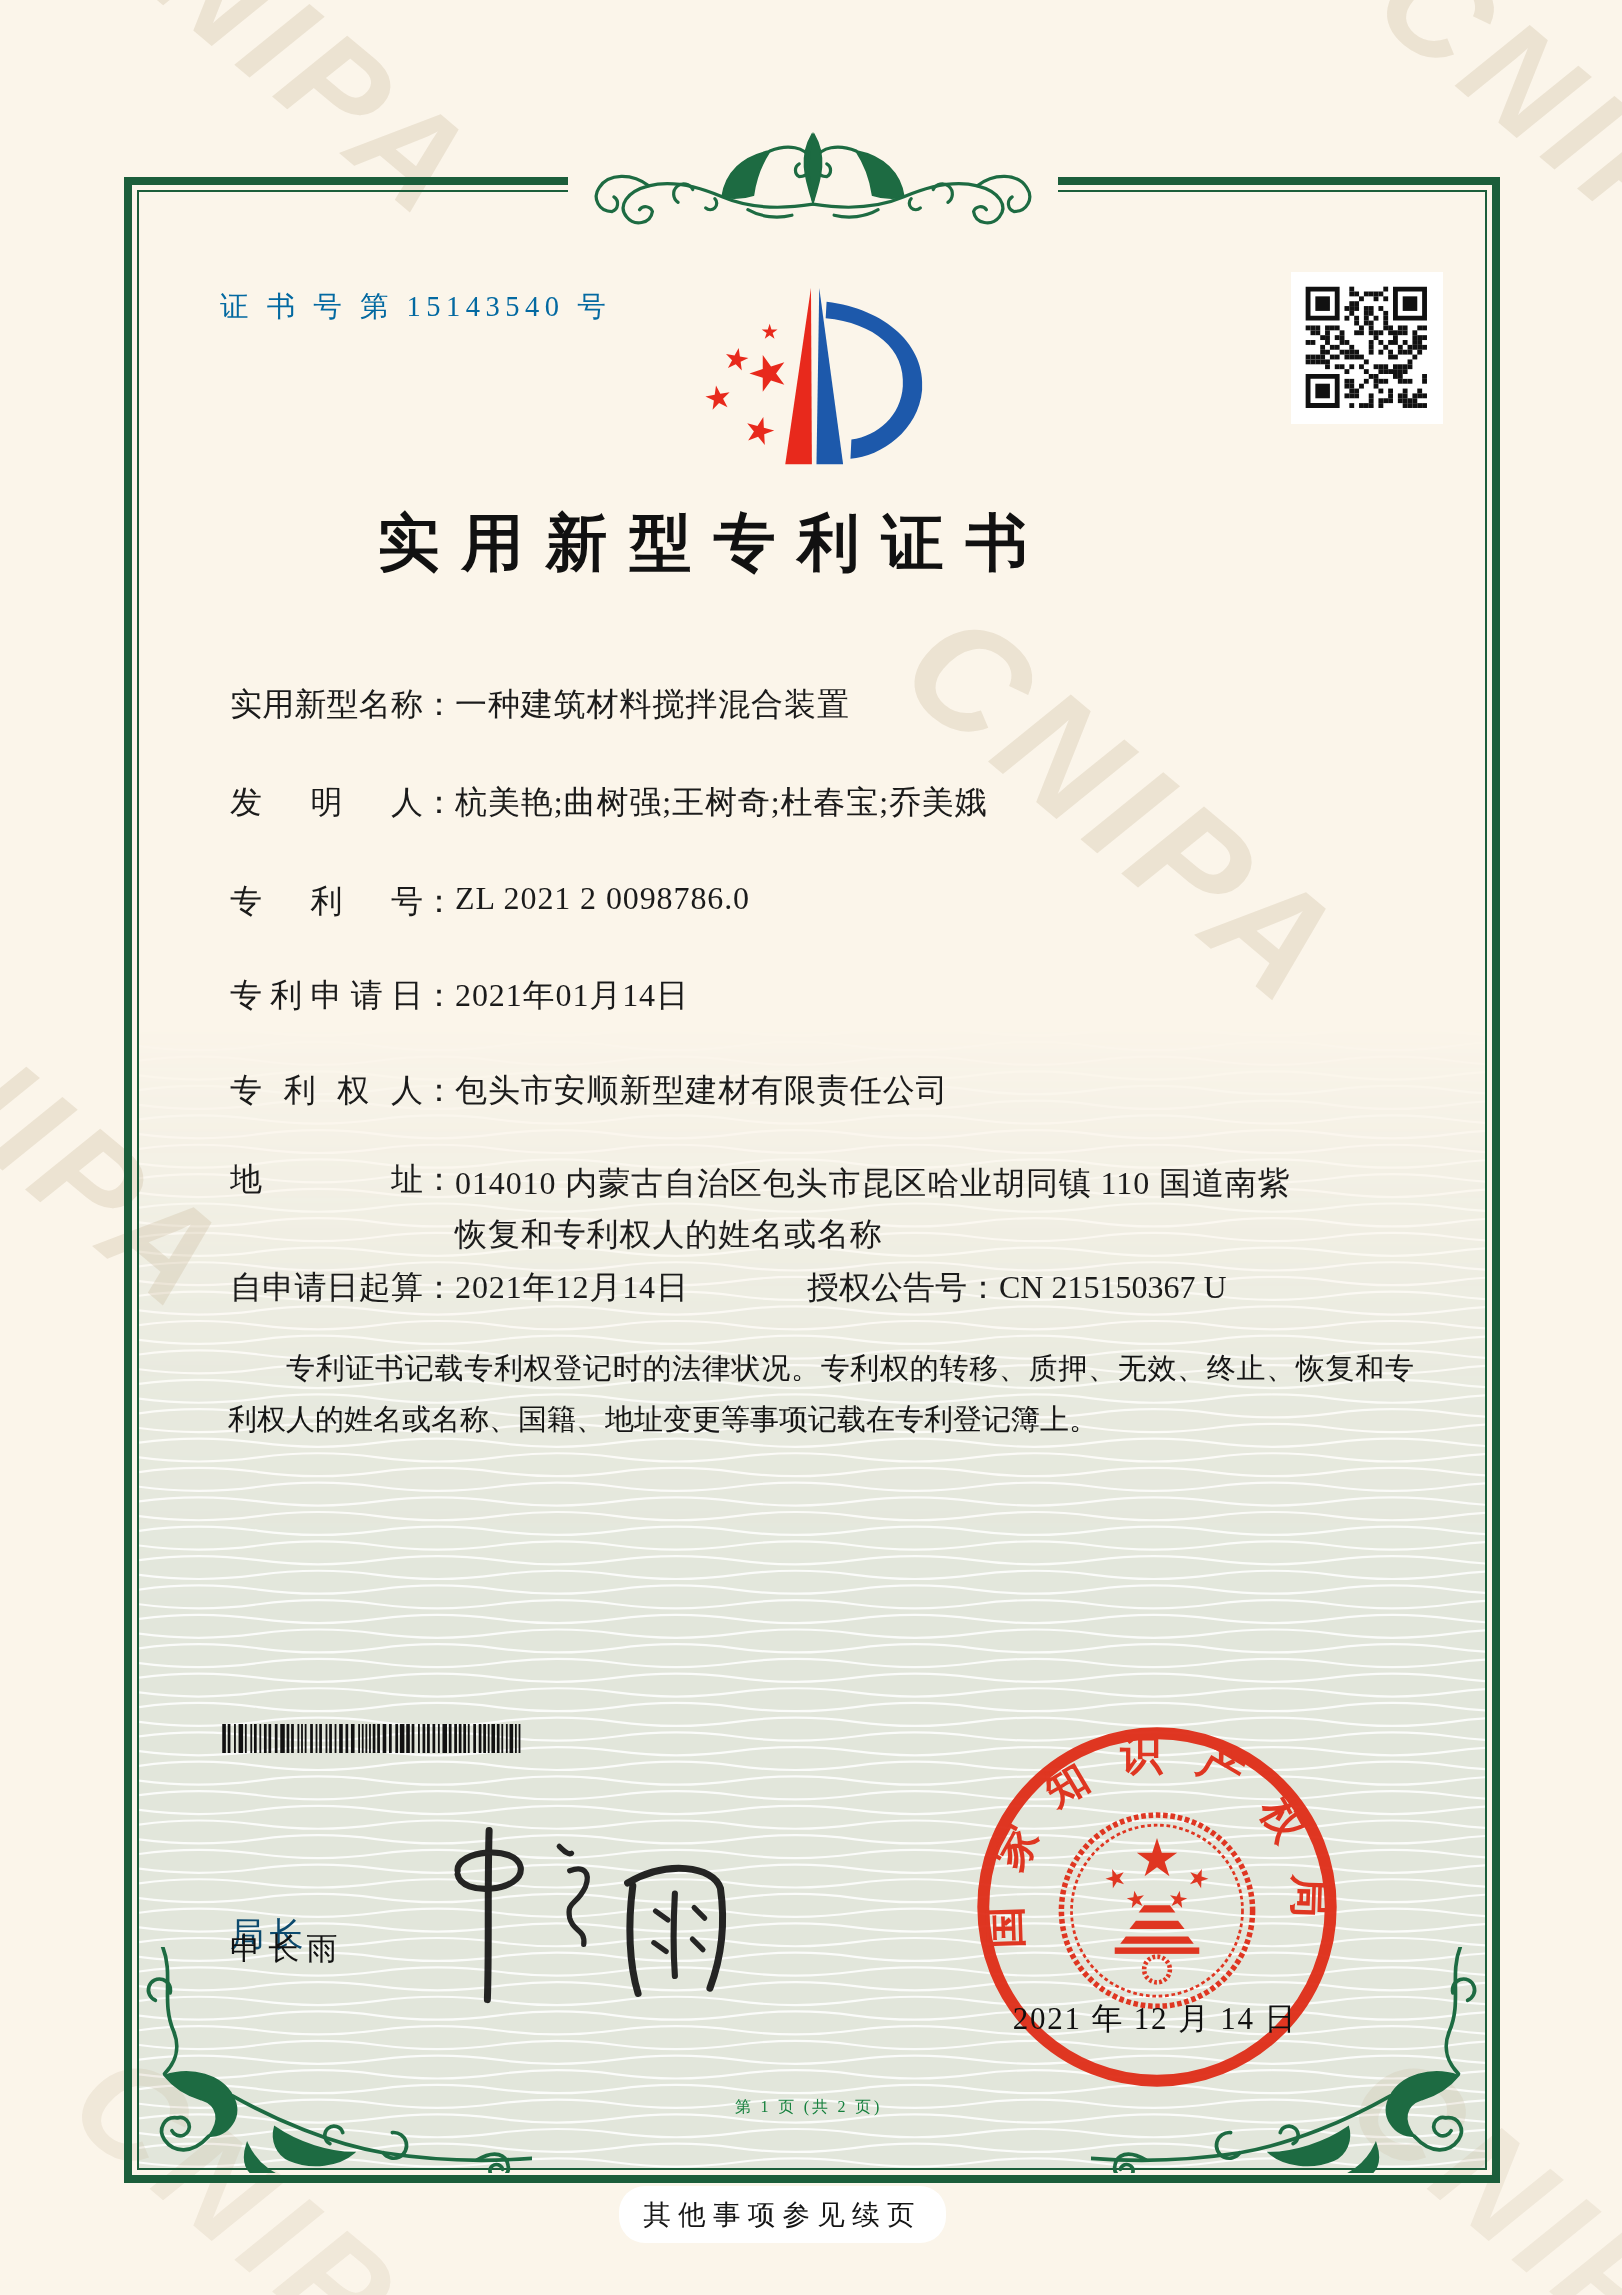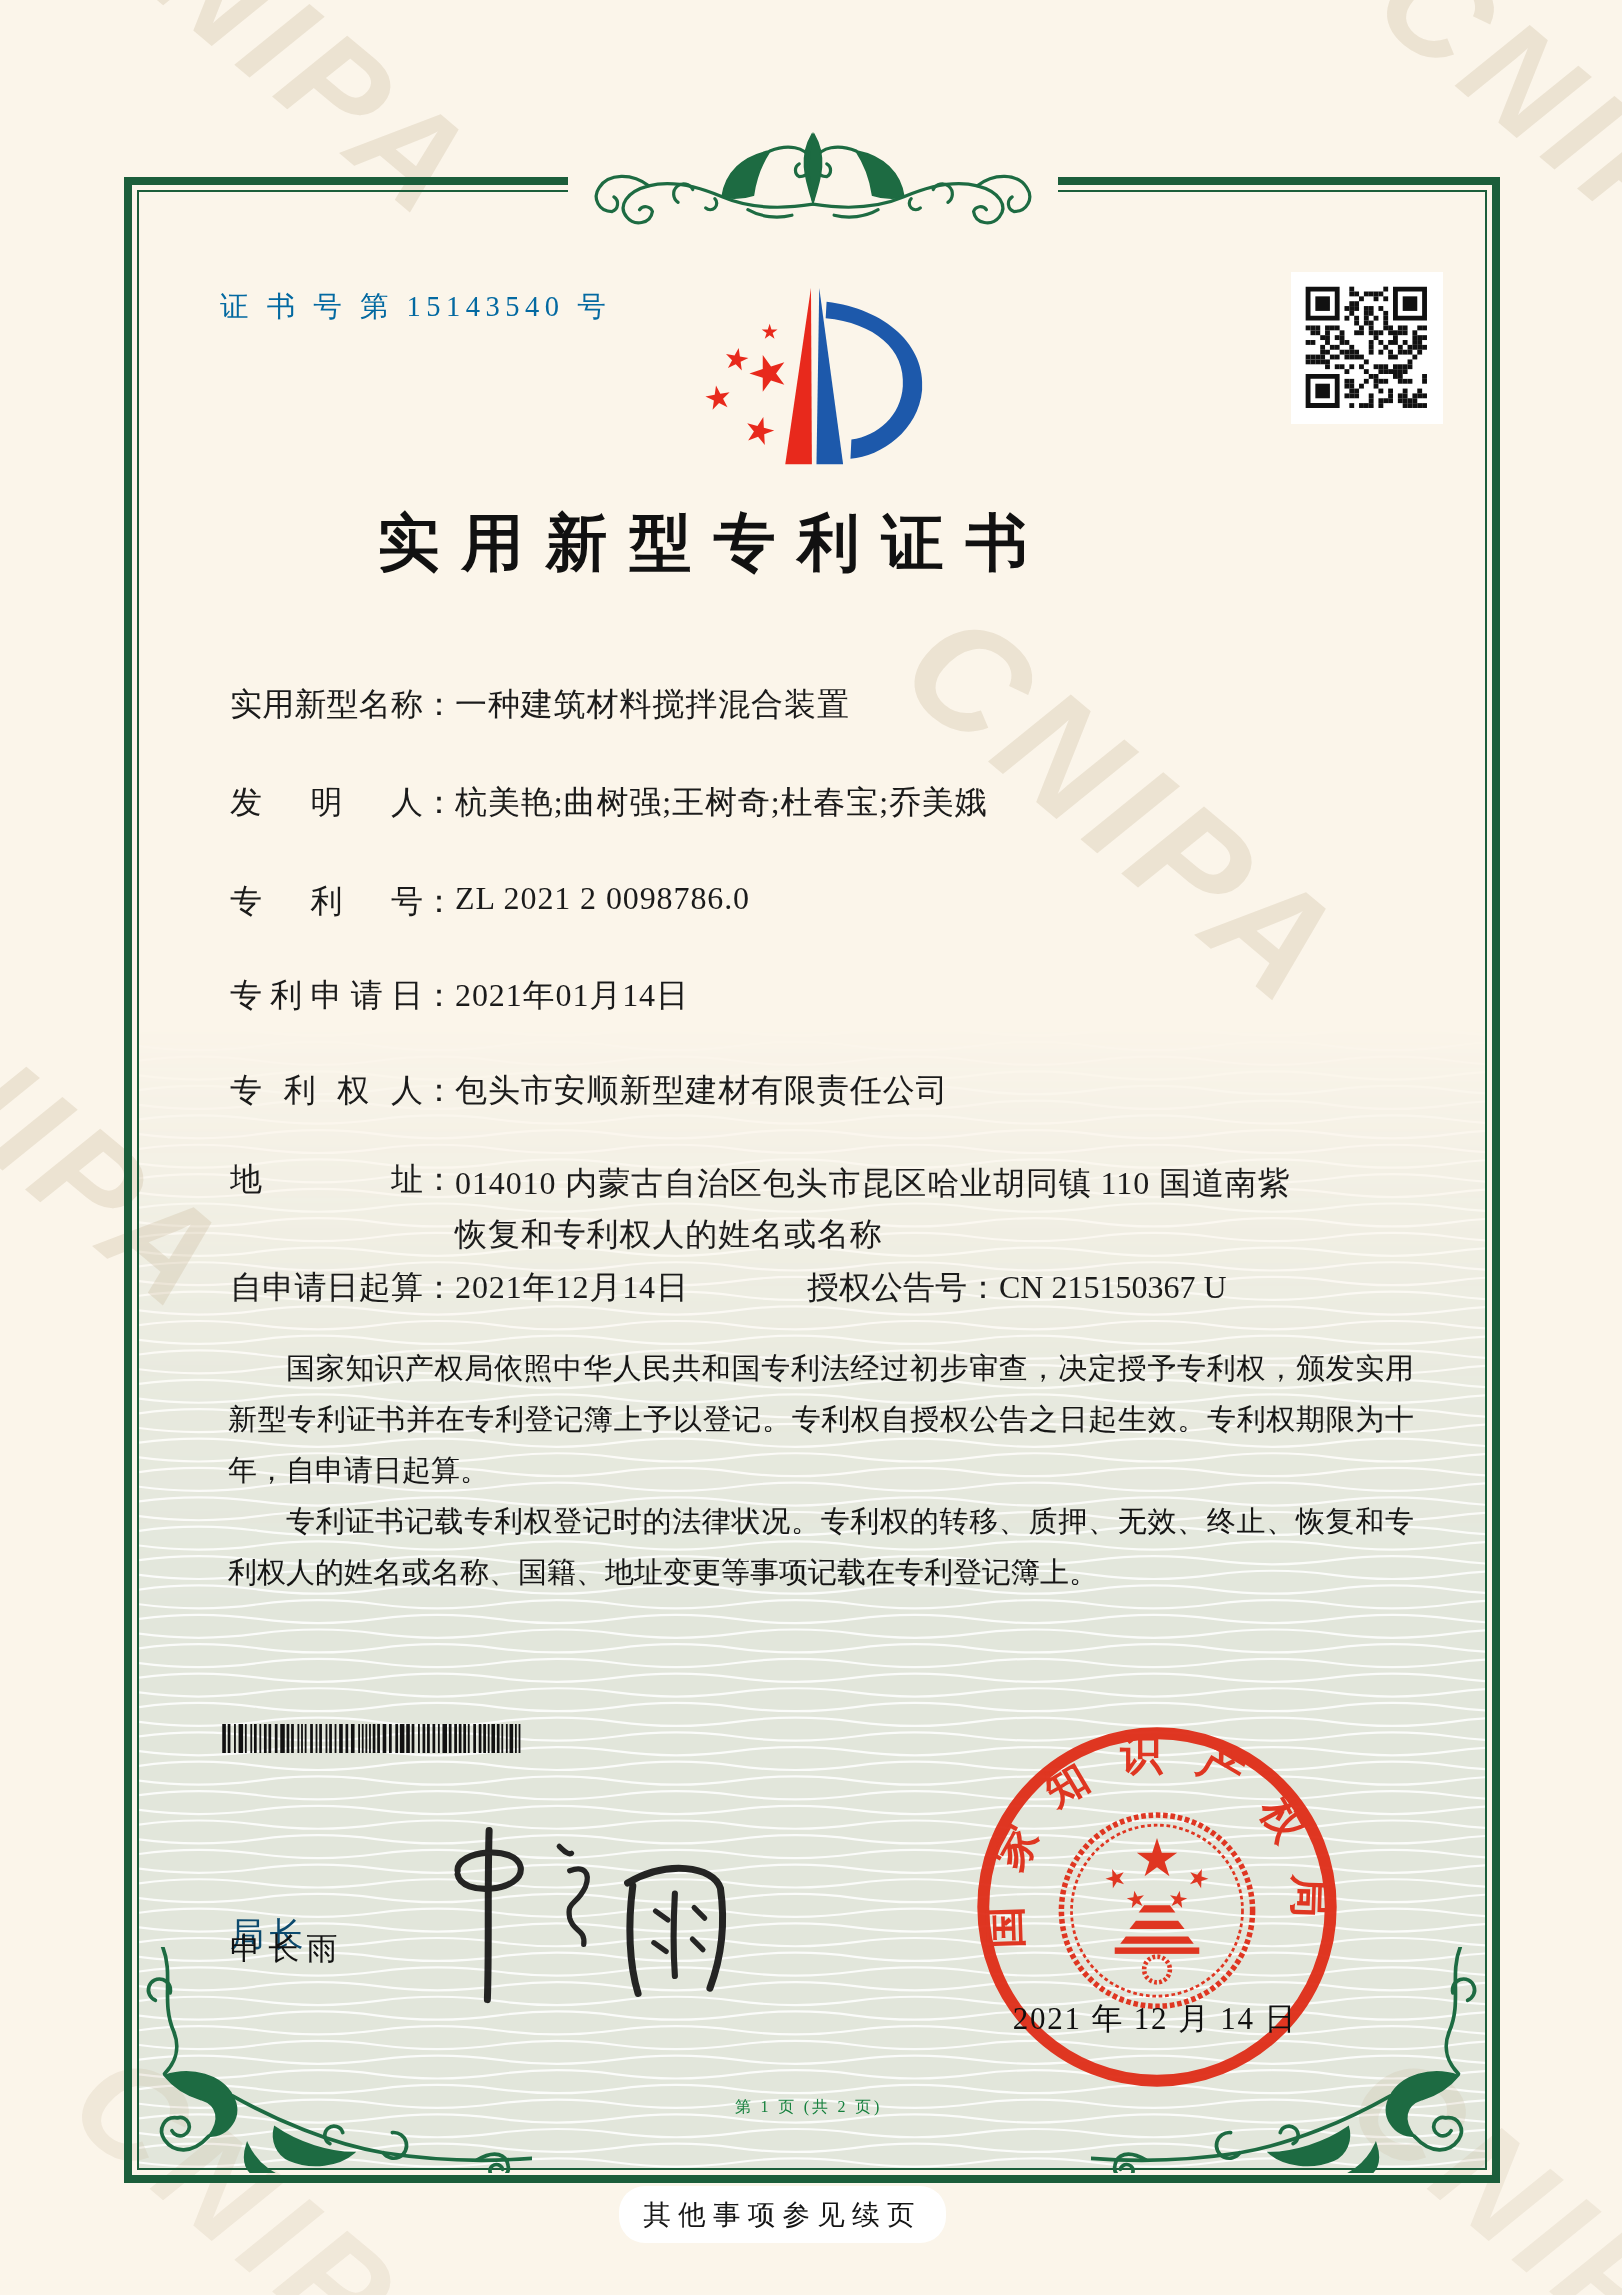--- a/index.html
+++ b/index.html
@@ -476,21 +476,20 @@
 </div>
 <div class="frow" style="top:1158px">
   <span class="flabel">地址</span><span class="fcolon">：</span><span class="fvalue"><span class="addr-line">014010 内蒙古自治区包头市昆区哈业胡同镇 110 国道南紫</span><span class="addr-line">恢复和专利权人的姓名或名称</span></span>
 </div>
 <div class="frow" style="top:1266px">
   <span><span class="flabel">自申请日起算</span><span class="fcolon">：</span><span class="fvalue">2021年12月14日</span></span>
   <span class="grant-col2"><span>授权公告号</span><span>：</span><span>CN 215150367 U</span></span>
 </div>
 
 <div class="paras">
-  <p>国家知识产权局依照中华人民共和国专利法经过初步审查，决定授予专利权，颁发实用新型专利证书并在专利登记簿上予以登记。专利权自授权公告之日起生效。专利权期限为十年，自申请日起算。</p>
   <p>专利证书记载专利权登记时的法律状况。专利权的转移、质押、无效、终止、恢复和专利权人的姓名或名称、国籍、地址变更等事项记载在专利登记簿上。</p>
 </div>
 
 <svg class="barcode" viewBox="0 0 336 32" xmlns="http://www.w3.org/2000/svg">
   <g id="barcode-bars" fill="#111111">
       <rect x="0" y="0" width="4" height="32"></rect>
       <rect x="6" y="0" width="3" height="32"></rect>
       <rect x="13" y="0" width="2" height="32"></rect>
       <rect x="18" y="0" width="5" height="32"></rect>
       <rect x="25" y="0" width="2" height="32"></rect>

